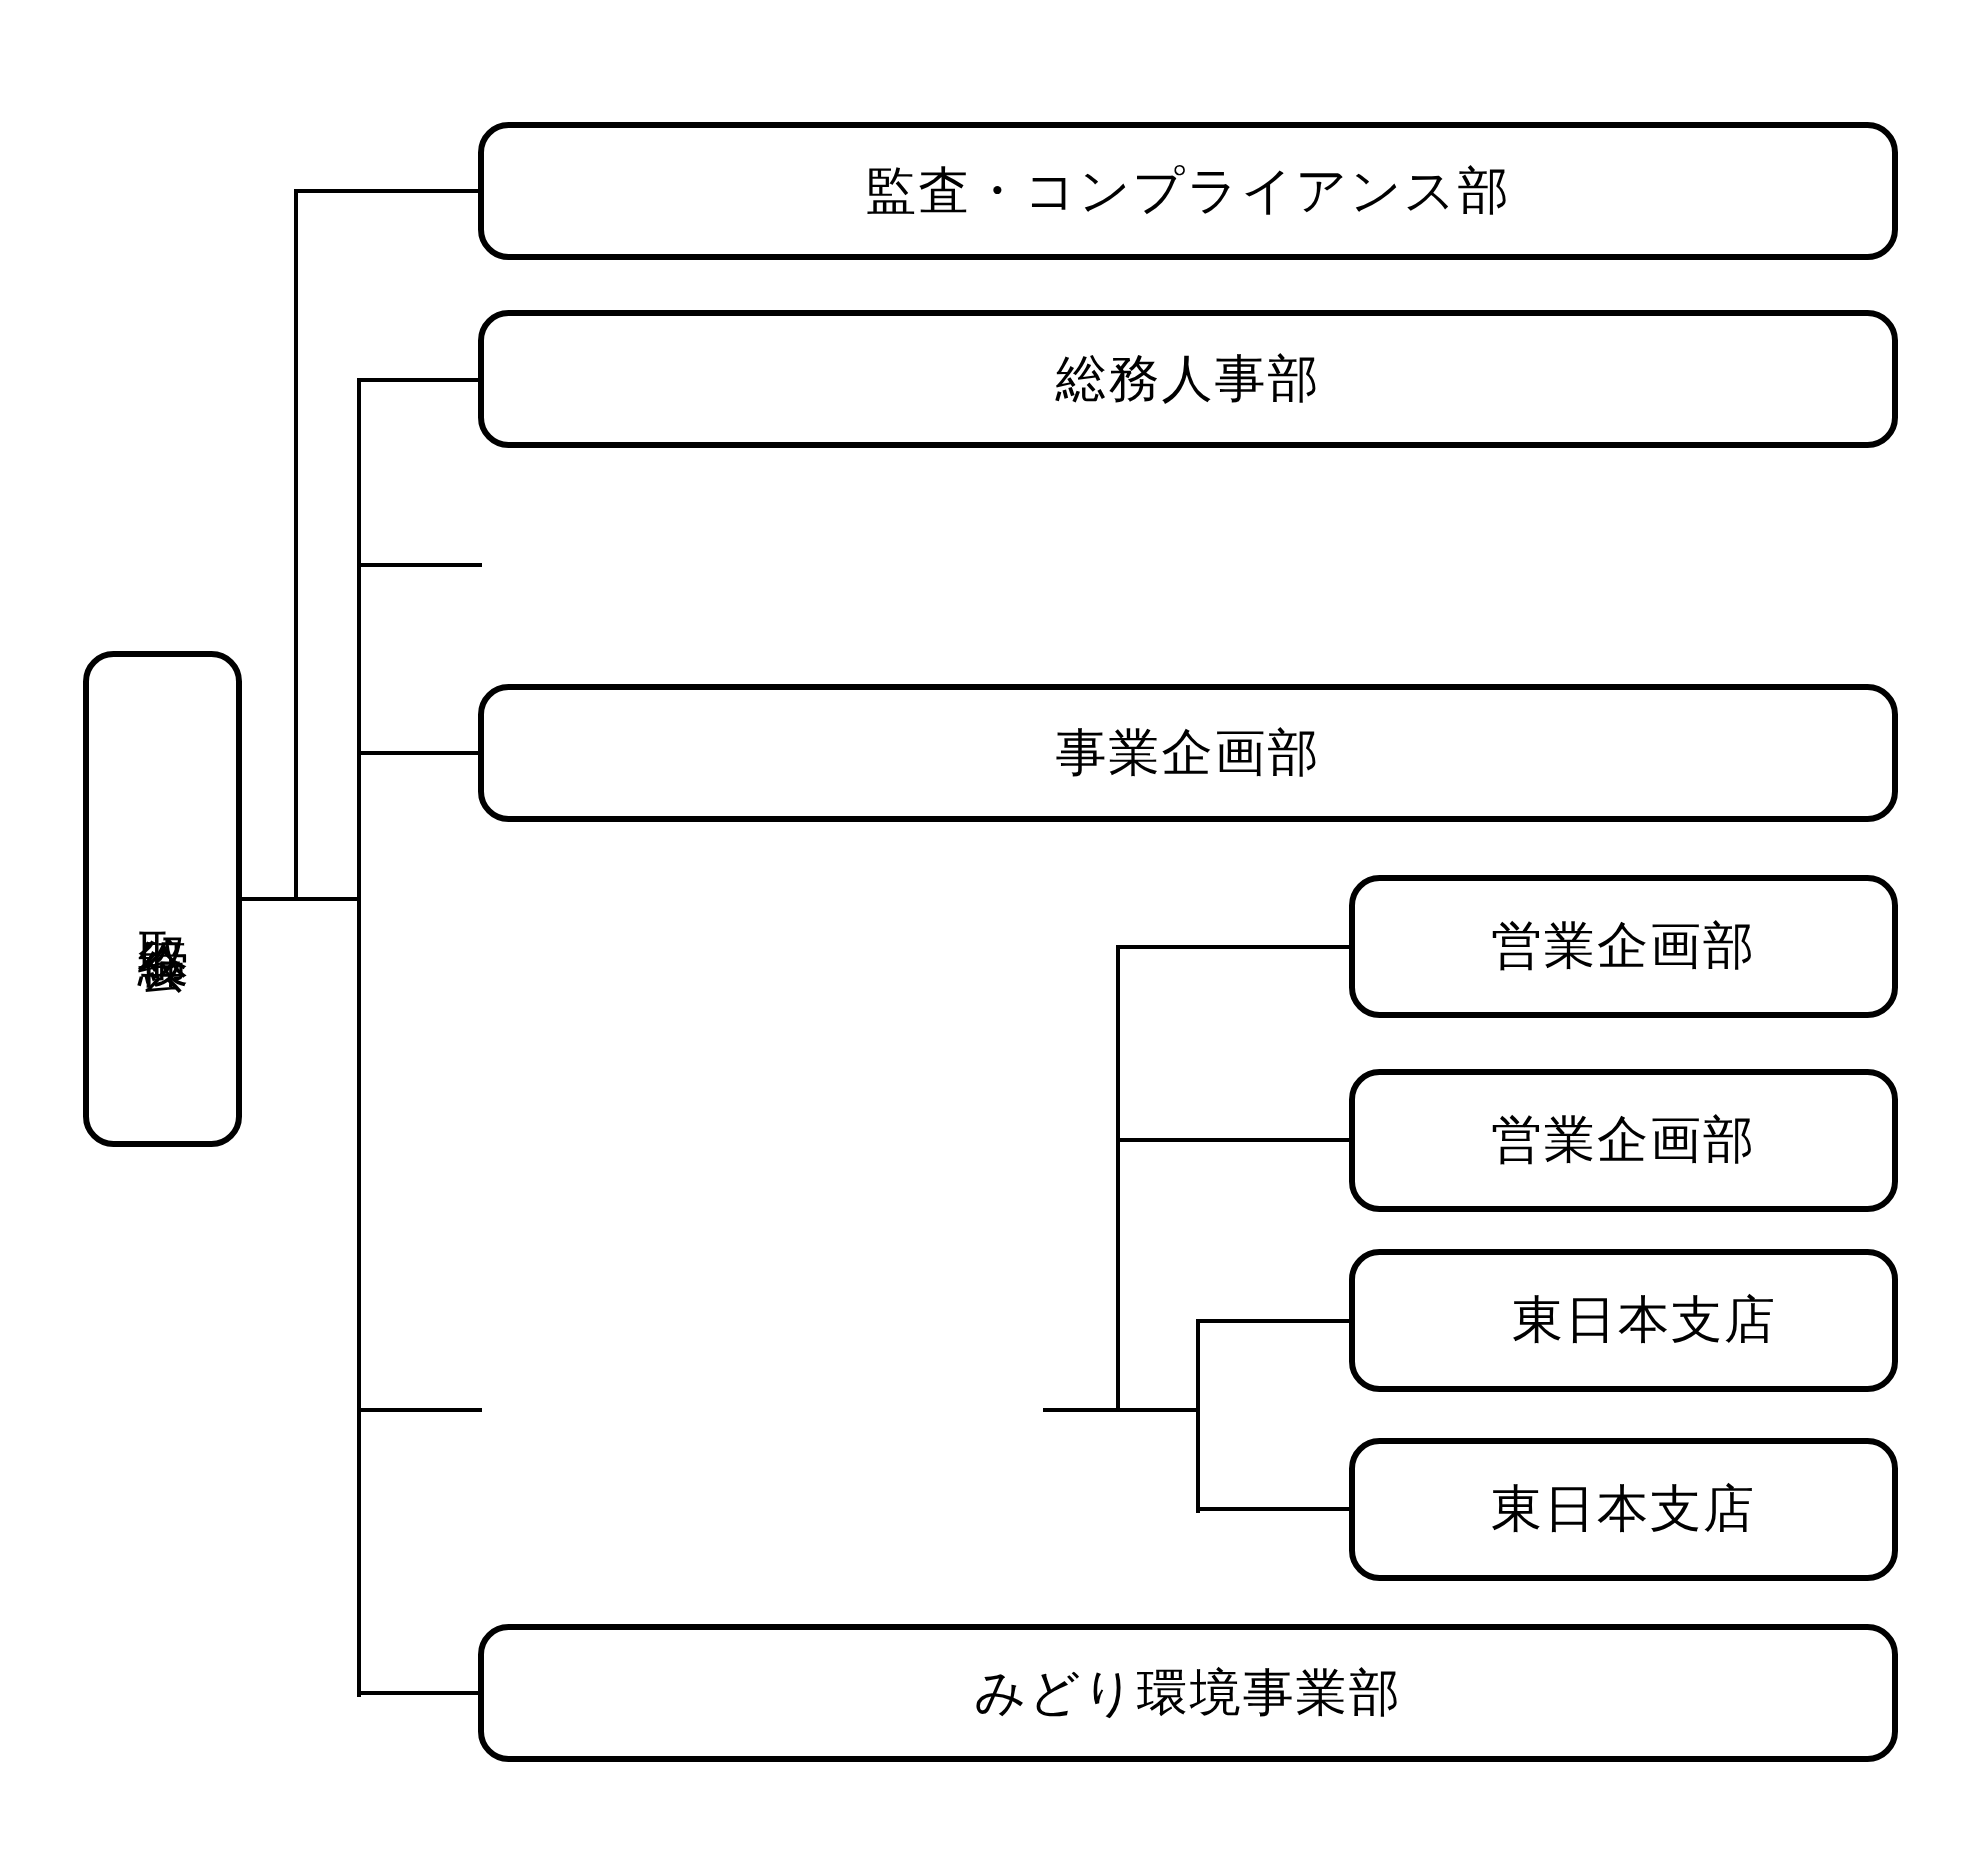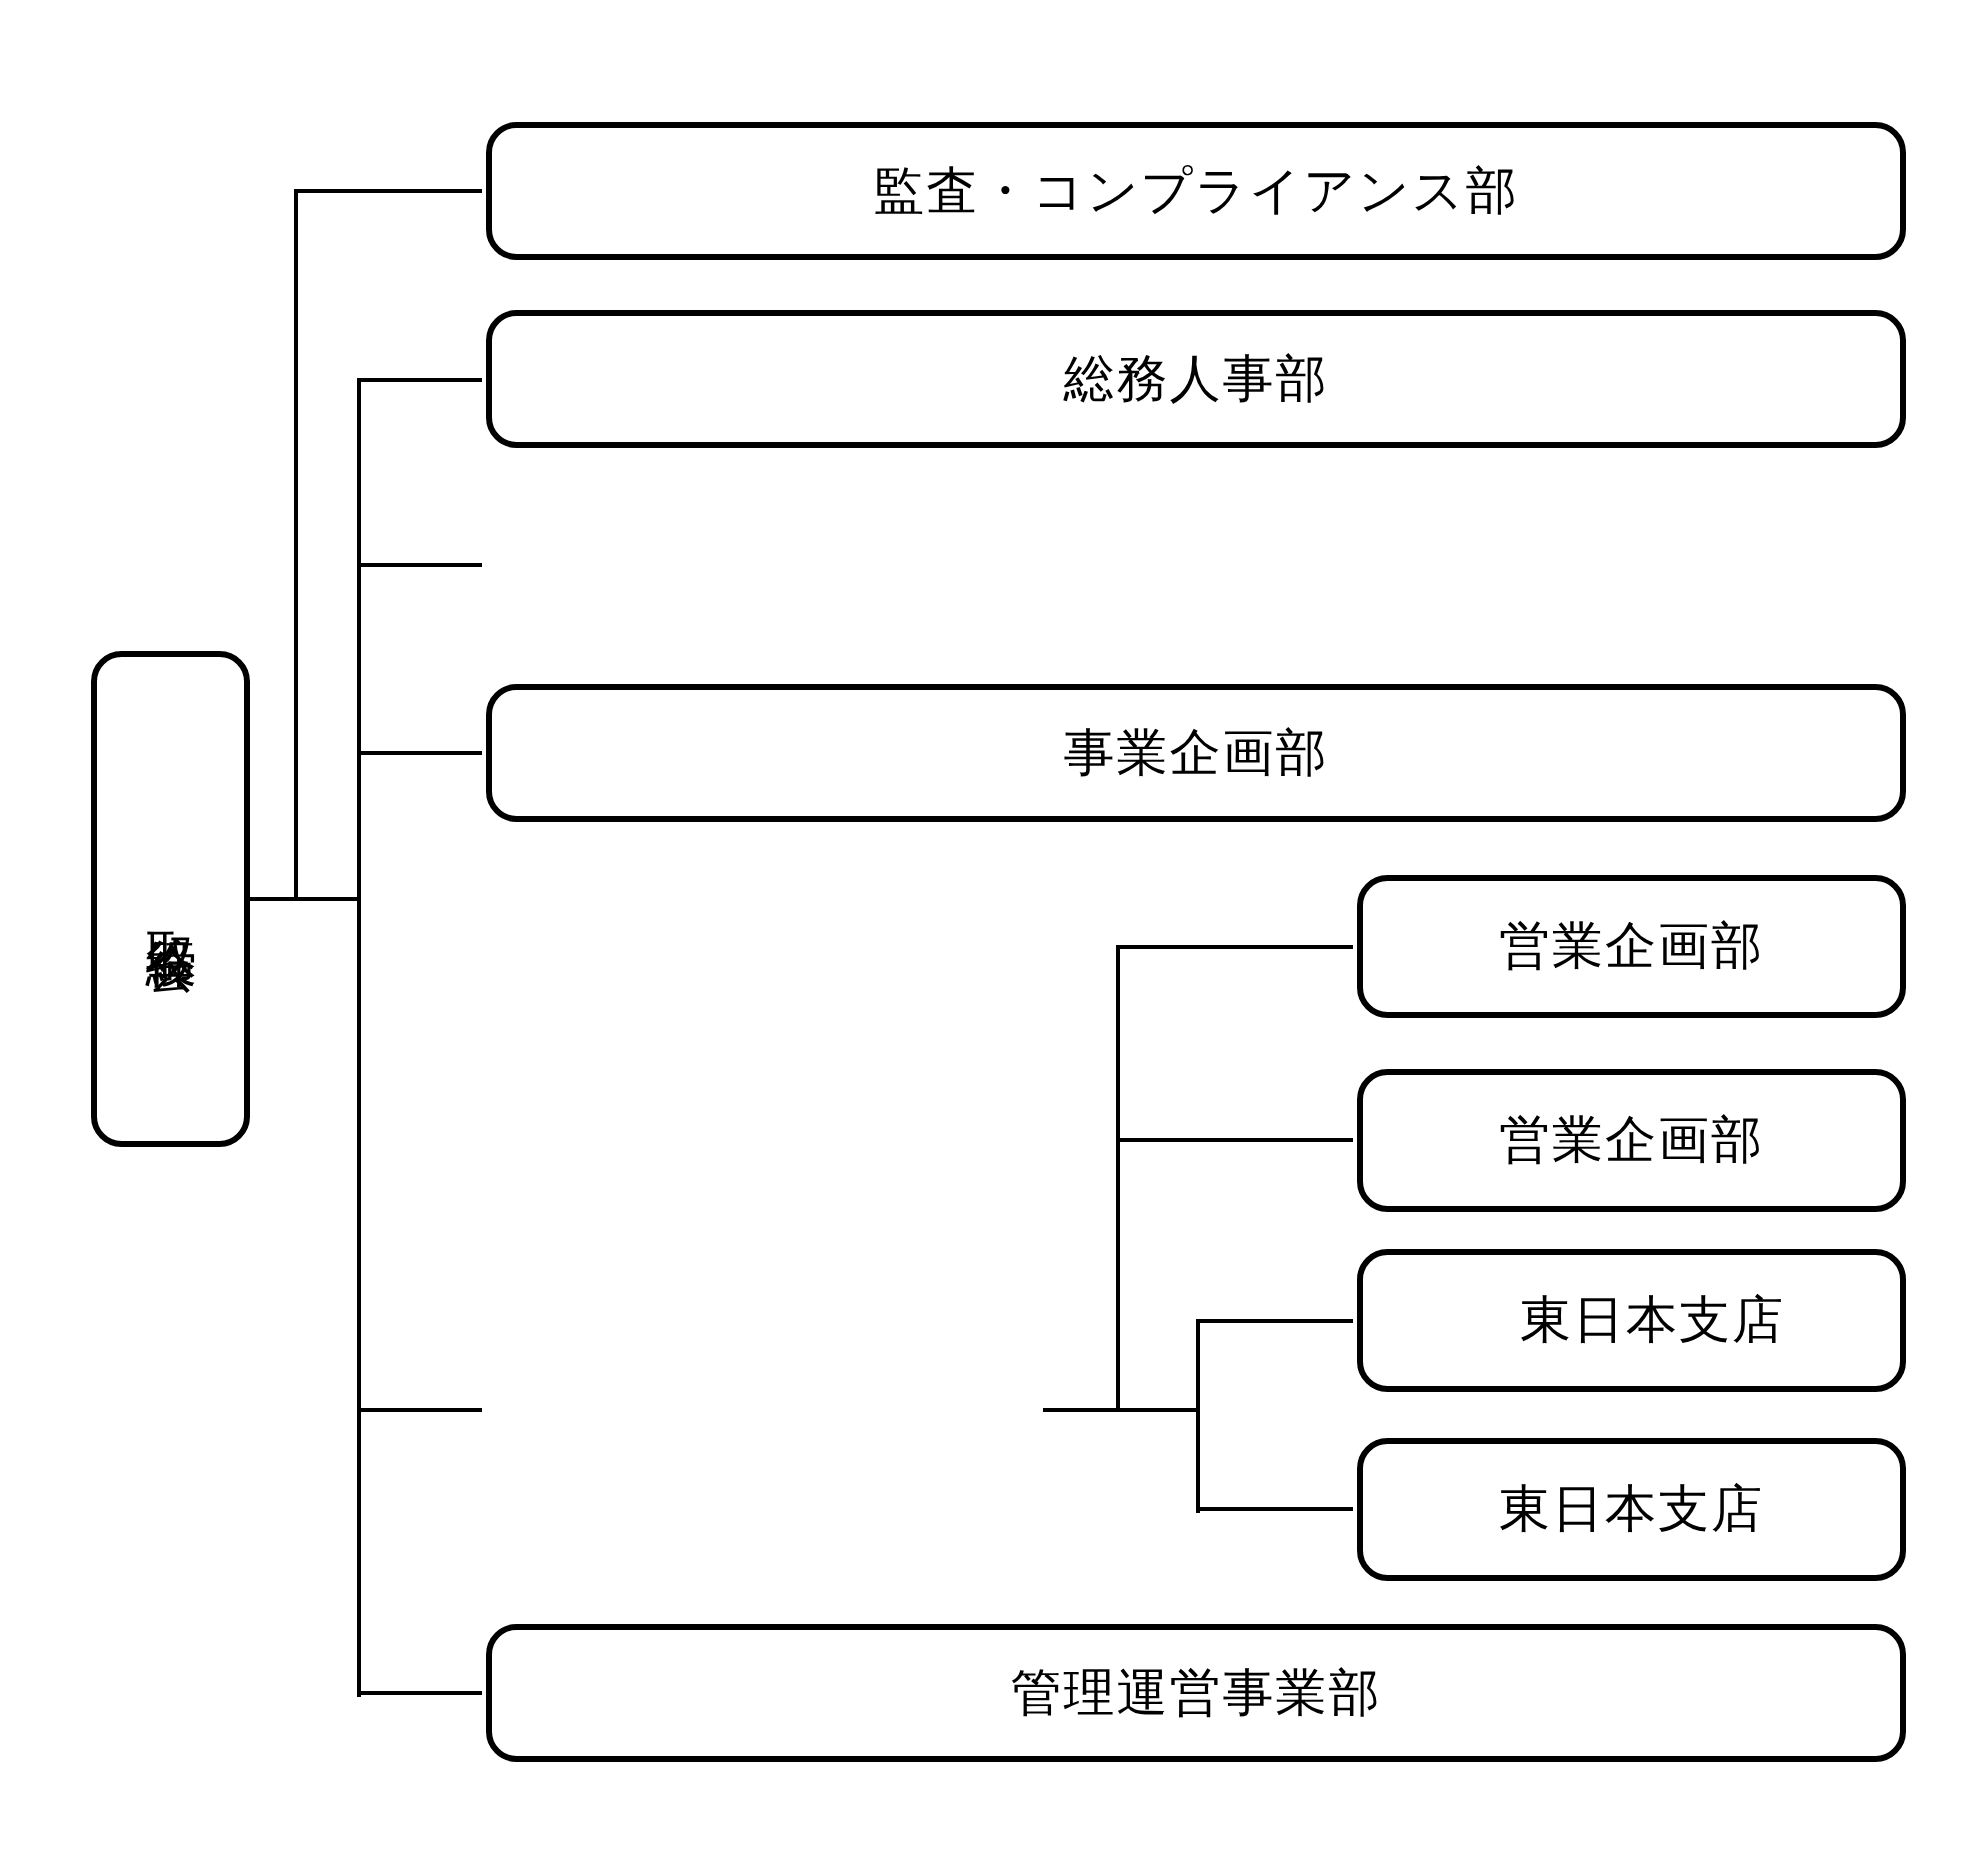--- a/index.html
+++ b/index.html
@@ -24,21 +24,20 @@
     background:var(--box-fill);
     border:6.1px solid var(--box-border);
     border-radius:30.5px;
     display:flex;
     align-items:center;
     justify-content:center;
     font-size:51px;
     letter-spacing:2px;
     white-space:nowrap;
     z-index:2;
-    margin-left:8px;
   }
   .node.vertical{
     writing-mode:vertical-rl;
     text-orientation:upright;
     letter-spacing:4.1px;
   }
   .line{
     position:absolute;
     background:var(--line);
     z-index:1;
@@ -52,21 +51,21 @@
   <div class="node vertical" style="left:83px;top:651px;width:159px;height:496px;">取締役会</div>
 
   <div class="node" style="left:478px;top:122px;width:1420px;height:138px;">監査・コンプライアンス部</div>
 
   <div class="node" style="left:478px;top:310px;width:1420px;height:138px;text-align:right;">総務人事部</div>
 
 
   <div class="node" style="left:478px;top:684px;width:1420px;height:138px;">事業企画部</div>
 
 
-  <div class="node" style="left:478px;top:1624px;width:1420px;height:138px;">管理運営事業部</div>
+  <div class="node" style="left:478px;top:1624px;width:1420px;height:138px;">みどり環境事業部</div>
 
   <div class="node" style="left:1349px;top:875px;width:549px;height:143px;">営業企画部</div>
 
   <div class="node" style="left:1349px;top:1069px;width:549px;height:143px;">営業企画部</div>
 
   <div class="node" style="left:1349px;top:1249px;width:549px;height:143px;padding-left:42px;">東日本支店</div>
 
   <div class="node" style="left:1349px;top:1438px;width:549px;height:143px;">東日本支店</div>
 
   <div class="line" style="left:239px;top:897px;width:122px;height:4.1px;"></div>

